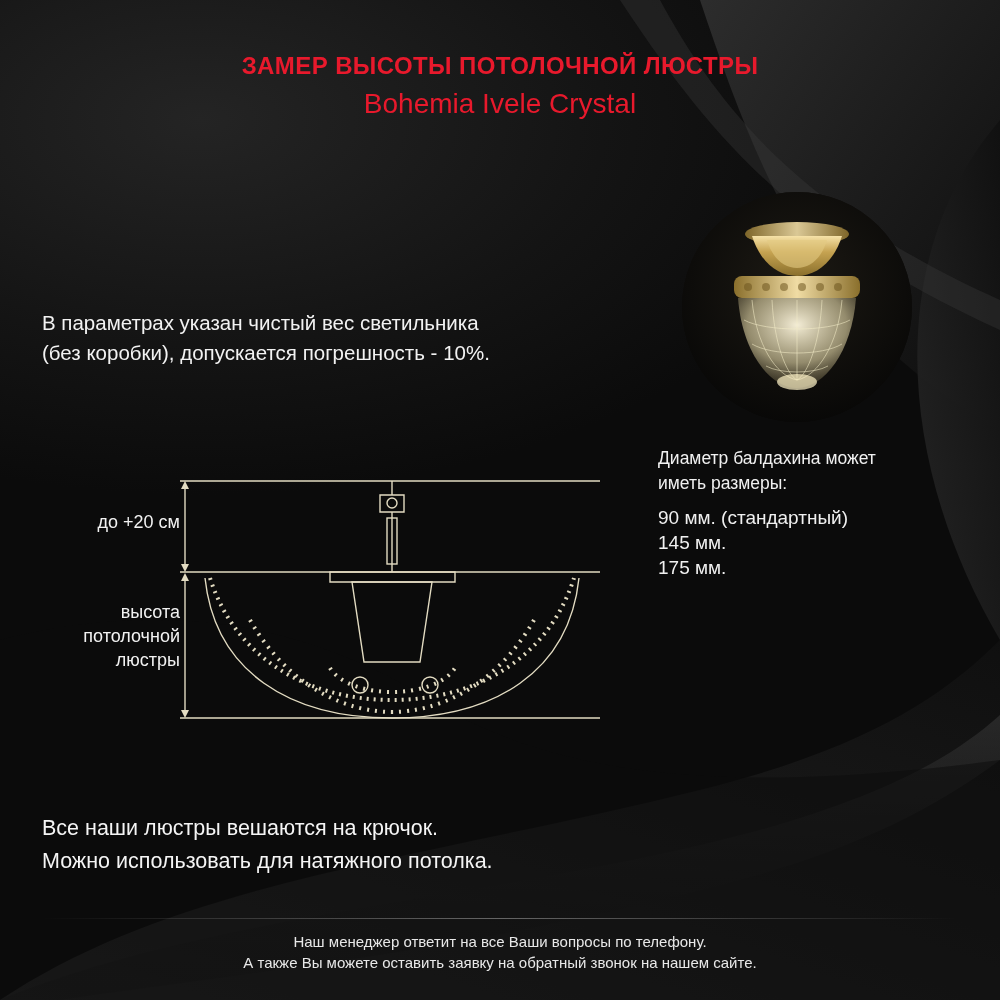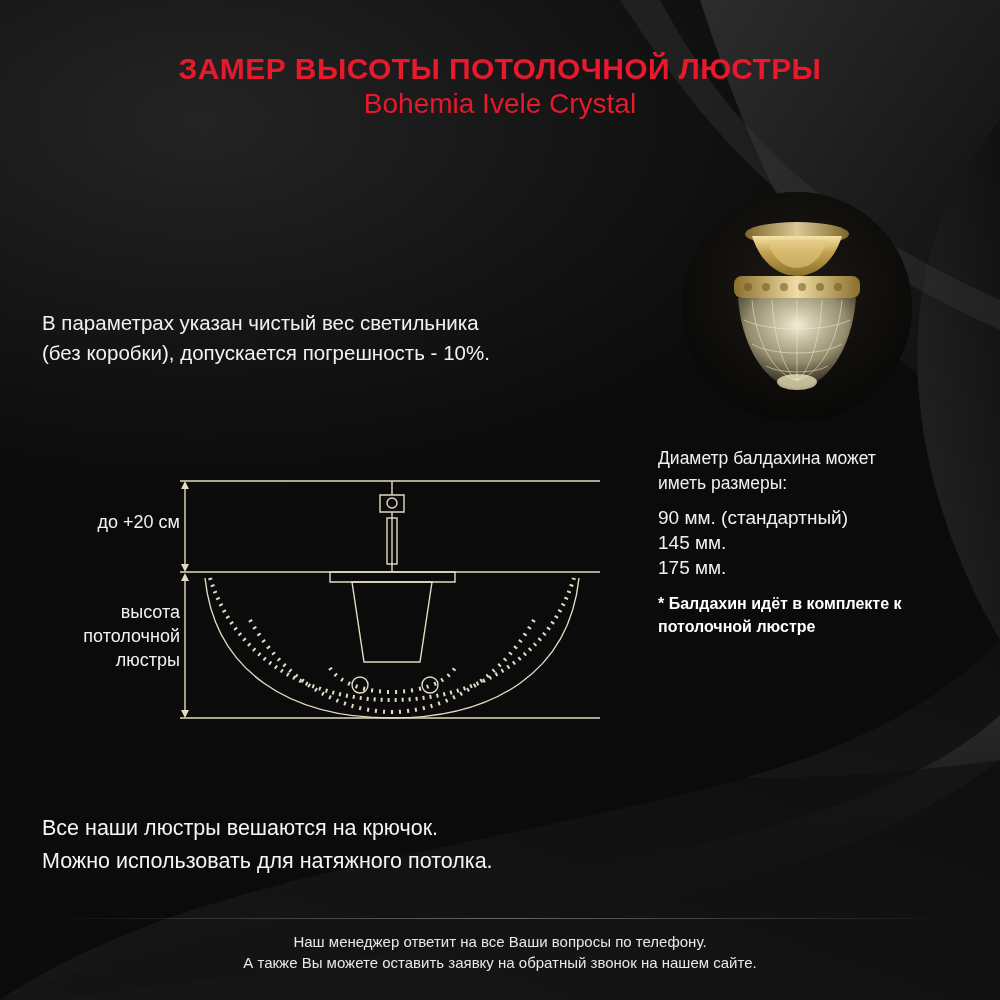--- a/index.html
+++ b/index.html
@@ -24,21 +24,21 @@
   }
 
   
   .title {
     position: absolute;
     top: 52px;
     left: 0;
     width: 1000px;
     text-align: center;
     color: #e8192c;
-    font-size: 30px;
+    font-size: 24px;
     font-weight: bold;
     letter-spacing: 0.4px;
   }
   .subtitle {
     position: absolute;
     top: 88px;
     left: 0;
     width: 1000px;
     text-align: center;
     color: #e8192c;
@@ -224,22 +224,20 @@
       </g>
       <ellipse cx="115" cy="190" rx="20" ry="8" fill="#fff3c8" opacity="0.7"></ellipse>
     </svg>
   </div>
 
   <div class="rtext" id="rt-head">Диаметр балдахина может
 иметь размеры:</div>
   <div class="rtext" id="rt-size0">90 мм. (стандартный)</div>
   <div class="rtext" id="rt-size1">145 мм.</div>
   <div class="rtext" id="rt-size2">175 мм.</div>
-  <div class="rtext" id="rt-note">* Балдахин идёт в комплекте к
-   потолочной люстре</div>
 
   <svg class="swoosh" style="left:0;top:0;" width="1000" height="1000" viewBox="0 0 1000 1000">
     <g stroke="#e3dcc2" fill="none" stroke-width="1.4">
 
       <line x1="180" y1="481" x2="600" y2="481"></line>
 
       <line x1="180" y1="572" x2="600" y2="572"></line>
 
       <line x1="180" y1="718" x2="600" y2="718"></line>
 

